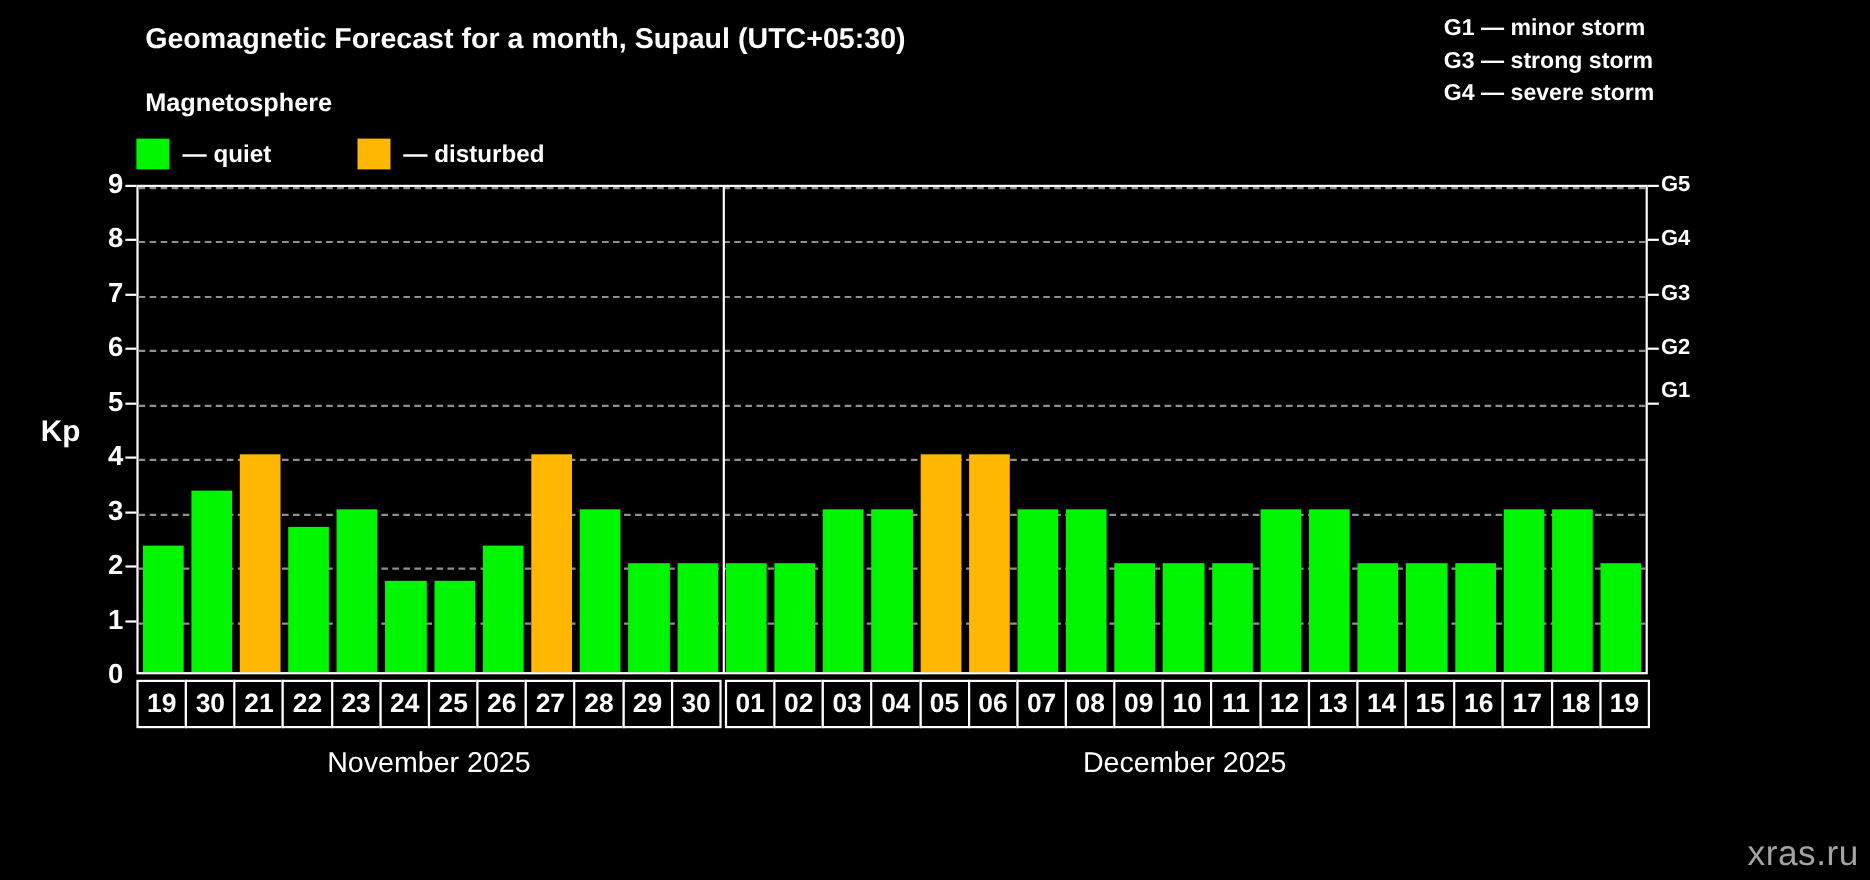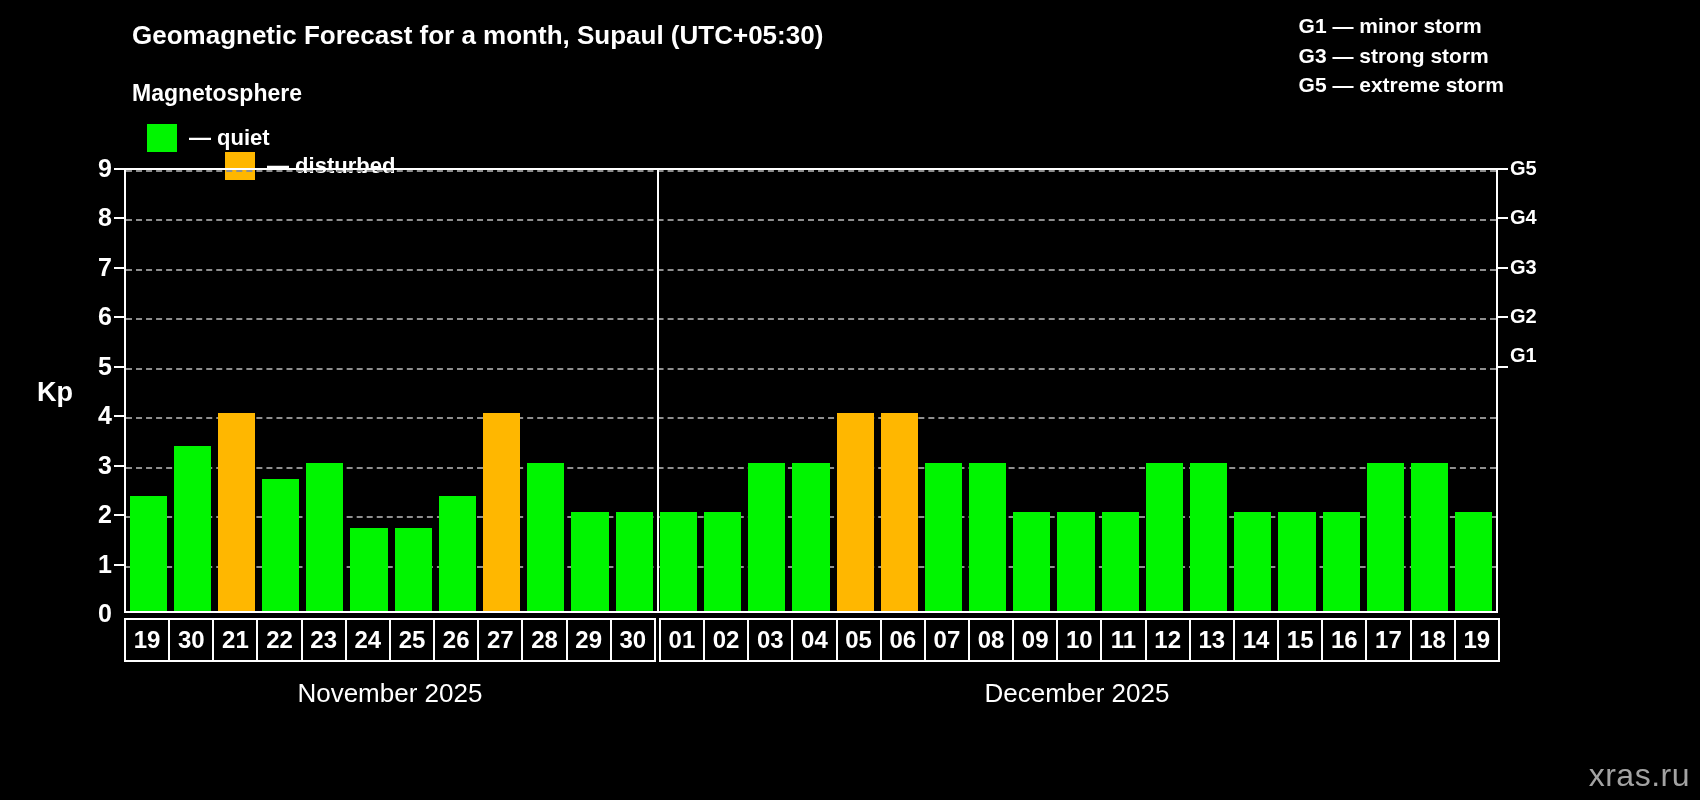--- a/index.html
+++ b/index.html
@@ -28,26 +28,25 @@
   #legend-heading {
     position: absolute;
     left: 132px;
     top: 80px;
     font-size: 23px;
     font-weight: bold;
     white-space: nowrap;
   }
   #legend-row {
     position: absolute;
-    left: 147px;
+    left: 124px;
     top: 124px;
     display: flex;
-    align-items: flex-start;
+    align-items: flex-end;
     height: 30px;
-    flex-direction: column;
   }
   .legend-item {
     display: flex;
     align-items: center;
     white-space: nowrap;
   }
   .legend-swatch {
     width: 30px;
     height: 28px;
     display: inline-block;
@@ -214,21 +213,21 @@
     </div>
     <div class="legend-item" style="margin-left: 78px;">
       <span class="legend-swatch" style="background: rgb(255, 183, 0);"></span>
       <span class="legend-text">— disturbed</span>
     </div>
   </div>
 
 <div id="g-scale">
     <div class="g-line">G1 — minor storm</div>
     <div class="g-line">G3 — strong storm</div>
-    <div class="g-line">G5 — extreme storm</div>
+    <div class="g-line">G4 — severe storm</div>
   </div>
 
 <div id="y-axis-title">Kp</div>
 <div id="y-axis">
     <div class="y-tick-label" style="top: 613px;">0</div>
     <div class="y-tick-label" style="top: 563.556px;">1</div>
     <div class="y-tick-mark" style="top: 563.556px;"></div>
     <div class="y-tick-label" style="top: 514.111px;">2</div>
     <div class="y-tick-mark" style="top: 514.111px;"></div>
     <div class="y-tick-label" style="top: 464.667px;">3</div>

